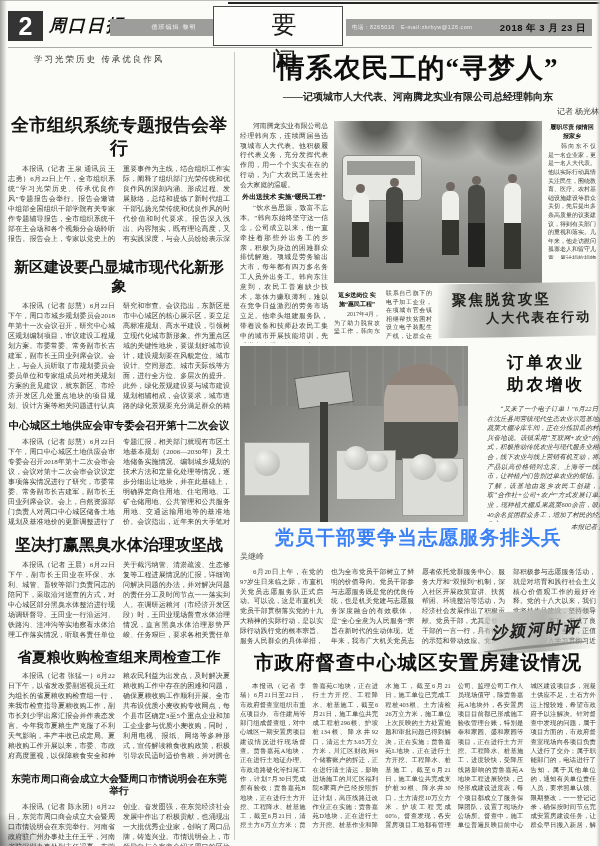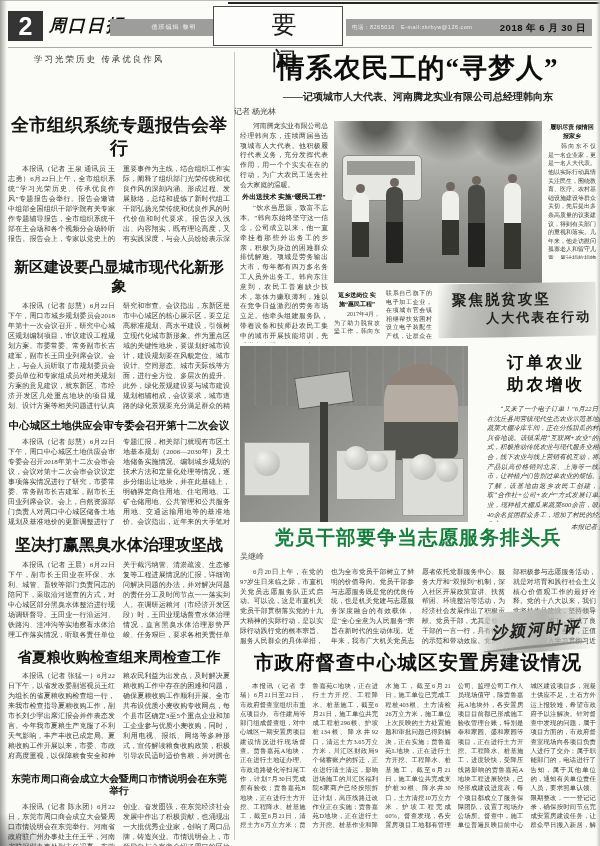--- a/index.html
+++ b/index.html
@@ -38,21 +38,21 @@
   .l-title{font-weight:bold;color:#141414;text-align:center;line-height:1.25;margin:2px 0 5px 0;}
   .t18{font-size:18px;margin-top:48px;} .t15{font-size:15px;} .t10{font-size:10.5px;} .t16{font-size:16px;} .t145{font-size:14.5px;} .t95{font-size:9.8px;}
   .l-body{column-count:2;column-gap:8px;font-size:7px;line-height:10px;text-align:justify;
           overflow:hidden;color:#3b3b3b;text-indent:14px;}
   .h88{height:88px;} .h112{height:112px;} .h92{height:92px;} .h82{height:82px;} .h96{height:96px;} .h130{height:132px;}
   
   .m-title{position:absolute;left:240px;top:50px;width:356px;text-align:center;
            font:bold 27px/36px "Liberation Serif",serif;color:#0e0e0e;letter-spacing:1px;}
   .m-sub{position:absolute;left:240px;top:90px;width:356px;text-align:center;
          font:bold 10px/14px "Liberation Serif",serif;color:#222;}
-  .m-byline{position:absolute;left:234px;top:106px;width:356px;text-align:left;
+  .m-byline{position:absolute;left:243px;top:106px;width:356px;text-align:right;
          font:8px/12px "Liberation Serif",serif;color:#444;}
   .m-body{position:absolute;left:240px;top:121px;width:356px;height:222px;}
   .m-col1{position:absolute;left:0;top:0;width:88px;height:222px;overflow:hidden;
           font-size:6.8px;line-height:9.8px;text-align:justify;color:#3b3b3b;}
   .m-col1 p,.m-col4 p,.m-below p{margin:0;text-indent:13px;}
   .m-subhead{font-weight:bold;text-align:center;text-indent:0 !important;color:#111;margin:2px 0 !important;}
   .m-col4{position:absolute;left:308px;top:0;width:48px;height:138px;overflow:hidden;
           font-size:6px;line-height:8.6px;text-align:justify;color:#3b3b3b;}
   .m-below{position:absolute;left:94px;top:168px;width:98px;height:54px;overflow:hidden;
           column-count:2;column-gap:6px;font-size:6px;line-height:8.6px;text-align:justify;color:#3b3b3b;}
@@ -89,21 +89,21 @@
           background:linear-gradient(#8f8279 22%,#b5aca4 22% 60%,#54544e 60%);}
   .crate{position:absolute;background:#dcdcd8;border:1px solid #9a9a96;}
   .melon{position:absolute;border-radius:50%;background:radial-gradient(circle at 35% 30%,#f2f2ee,#c2c2be 70%,#a5a5a1);}
   .order-right{position:absolute;left:247px;top:6px;width:118px;}
   .order-title{font:bold 16.5px/22px "Liberation Serif",serif;text-align:center;letter-spacing:3px;color:#121212;}
   .order-body{margin-top:8px;font:italic 6.5px/9.6px "Liberation Serif",serif;text-align:justify;
           color:#3b3b3b;height:118px;overflow:hidden;text-indent:13px;}
   .order-credit{font:italic 6.5px/10px "Liberation Serif",serif;text-align:right;color:#3b3b3b;}
   
   .comm-sec{position:absolute;left:240px;top:526px;width:356px;}
-  .comm-title{font:bold 19.5px/24px "Liberation Serif",serif;text-align:center;letter-spacing:1px;color:#15803d;}
+  .comm-title{font:bold 19.5px/24px "Liberation Serif",serif;text-align:center;letter-spacing:1px;color:#3b82f6;}
   .comm-author{font:8px/12px "Liberation Serif",serif;text-align:left;color:#555;margin:1px 12px 4px 0;}
   .comm-body{column-count:4;column-gap:8px;font-size:6.8px;line-height:9.8px;text-align:justify;
           height:88px;overflow:hidden;color:#3b3b3b;text-indent:13px;}
   .logo-box{position:absolute;right:2px;top:84px;width:116px;height:42px;
           background:linear-gradient(100deg,rgba(200,200,196,0) 0%,#cdcdc9 20%,#b4b4b0 55%,rgba(220,220,216,0) 100%);
           transform:rotate(-4deg);}
   .logo-text{font:bold italic 16px/40px "Liberation Serif",serif;letter-spacing:2px;color:#222;text-align:center;}
   .logo-swoosh{position:absolute;left:4px;bottom:4px;width:104px;height:3px;background:#8c8c88;
           border-radius:50%;transform:rotate(-2deg);}
   
@@ -124,21 +124,21 @@
 
   <div>
     <div class="pagenum">2</div>
     <div class="masthead">周口日报</div>
     <div class="graybar1">值班编辑·黎明</div>
     <div class="secbox">
       <div class="sec-t">要 闻</div>
     </div>
     <div class="graybar2">
       <span class="contact"><span>电话：8265016</span>&nbsp;&nbsp;&nbsp;<span>E-mail:zkrbyw@126.com</span></span>
-      <span class="date">2018 年 6 月 30 日</span>
+      <span class="date">2018 年 3 月 23 日</span>
     </div>
     <div class="header-rule"></div>
   </div>
 
   <div class="v-divider"></div>
 
   <div class="left-block">
 
     <div class="l-art">
       <div class="kicker">学习光荣历史  传承优良作风</div>

